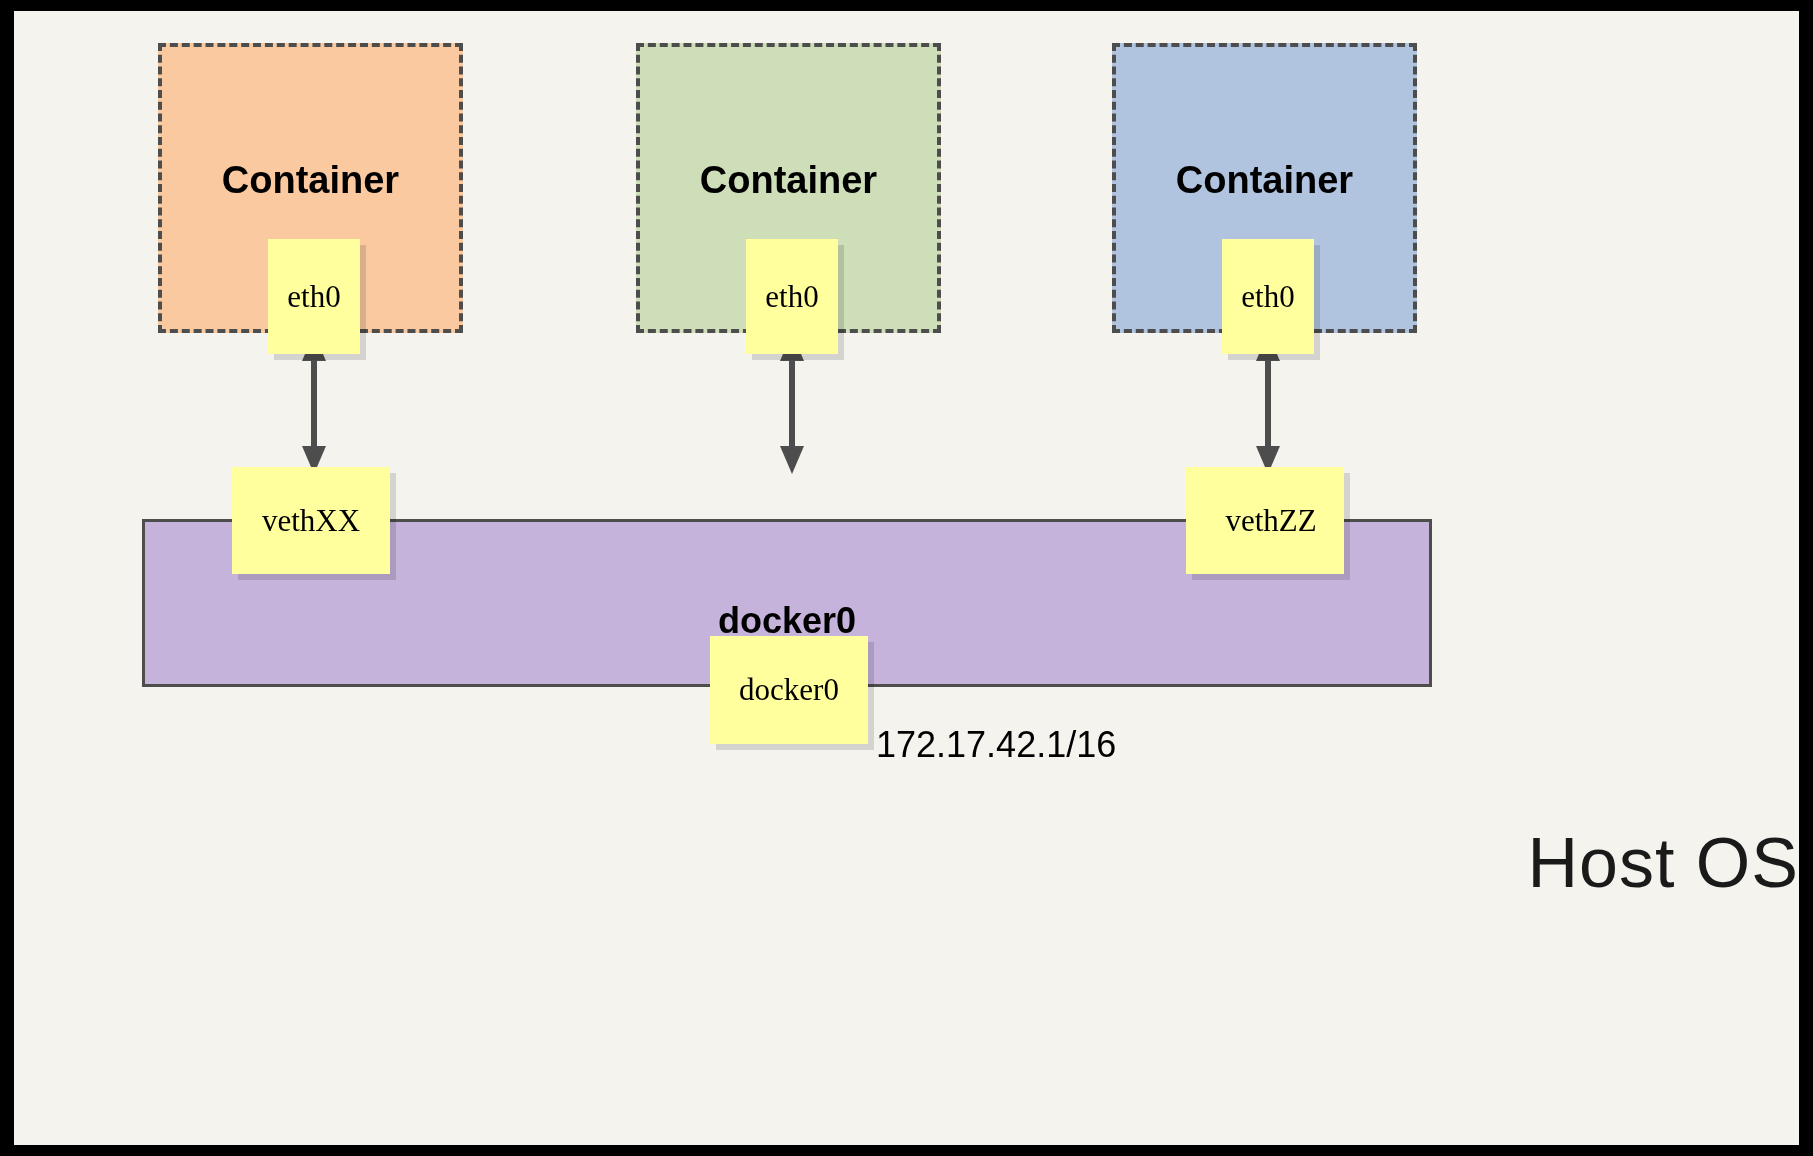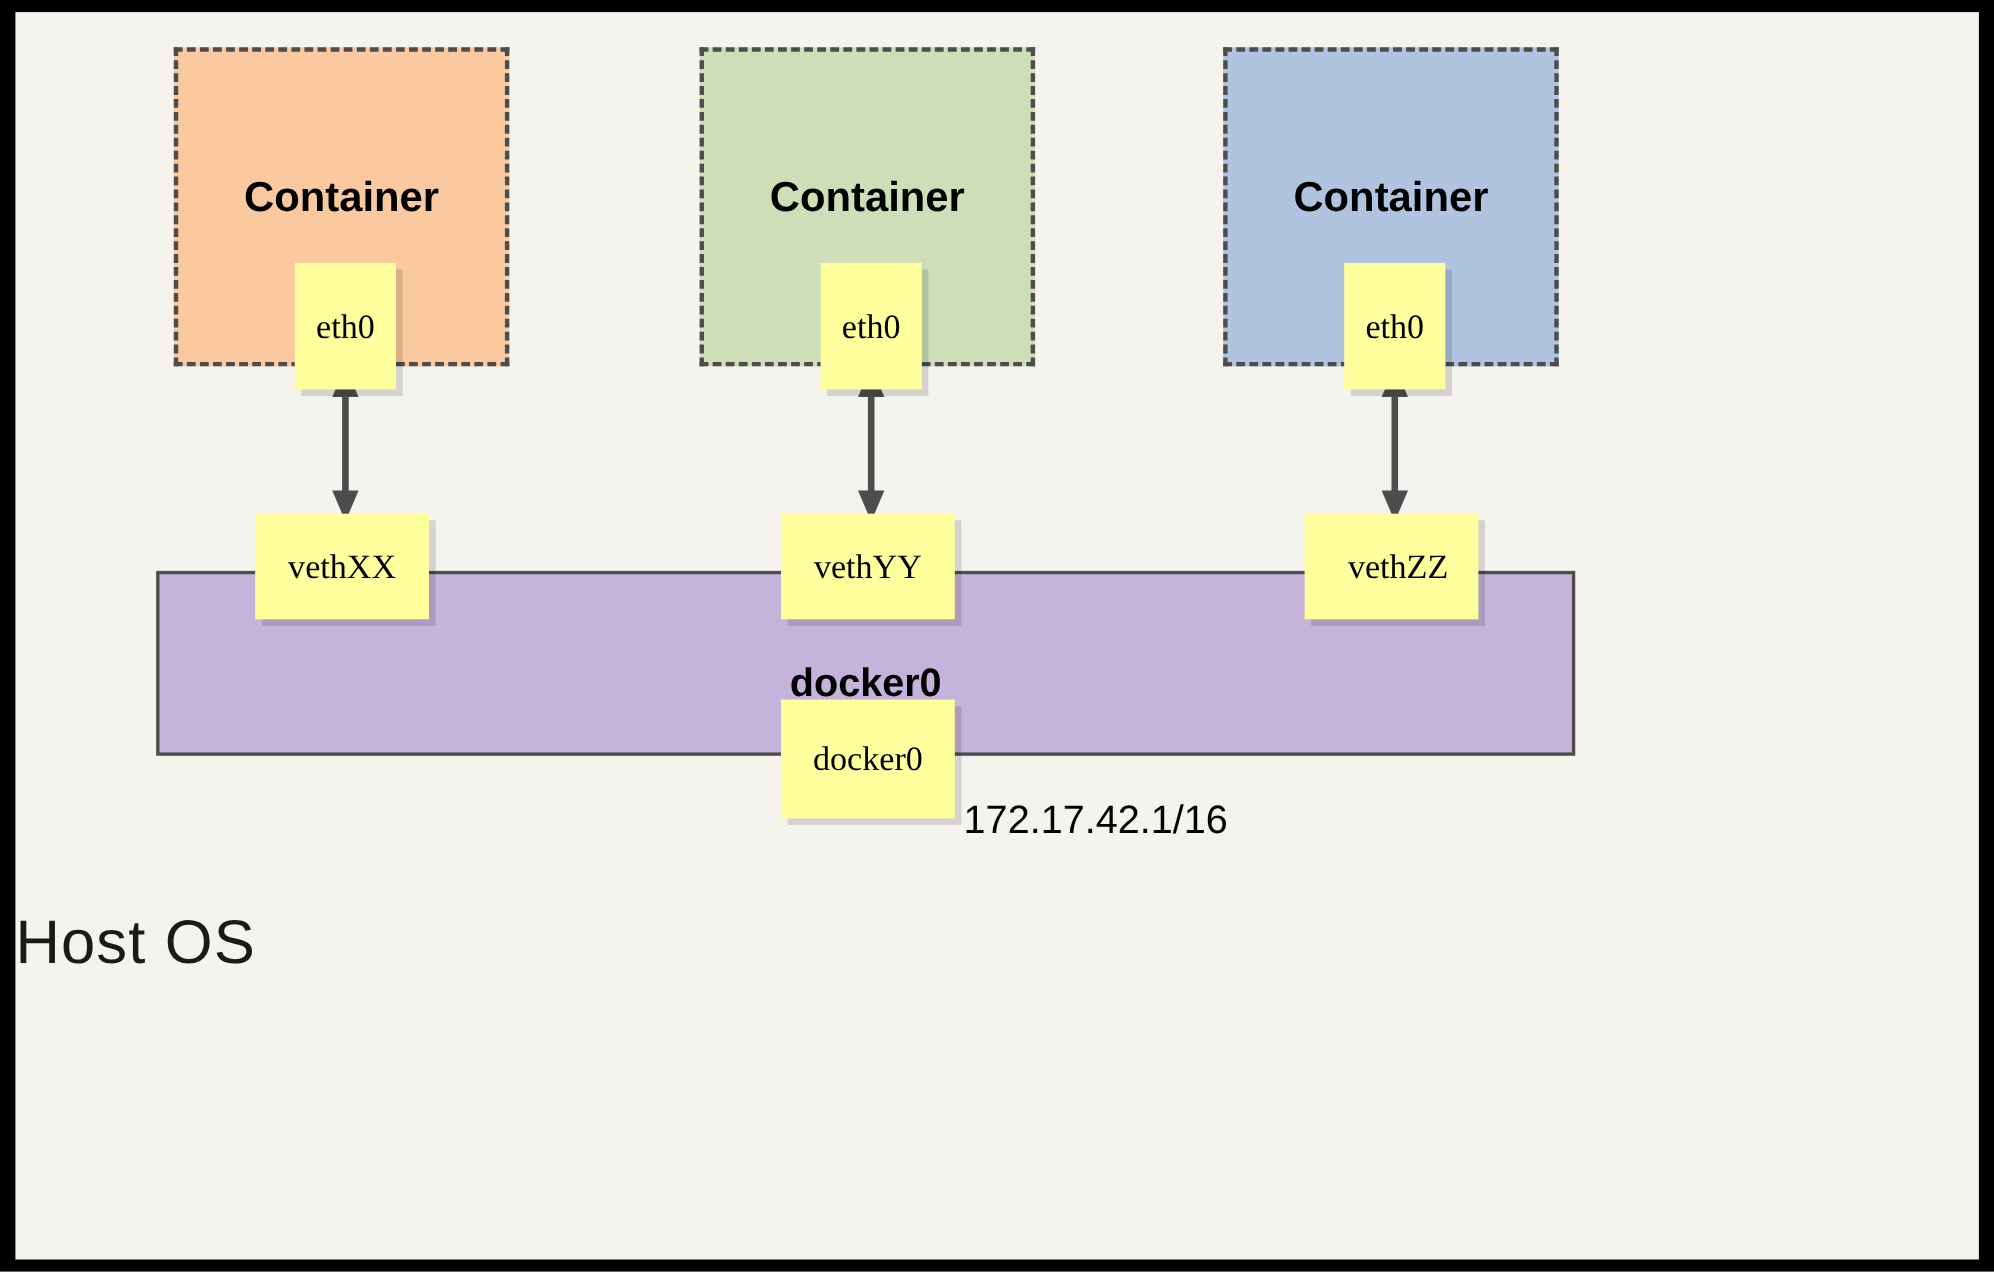--- a/index.html
+++ b/index.html
@@ -78,21 +78,21 @@
   .eth-box {
     width: 92px;
     height: 115px;
     top: 192px;
     left: 106px;
   }
 
   
   .veth-box {
     width: 158px;
-    height: 96px;
+    height: 107px;
     top: 456px;
   }
   #veth-xx { left: 218px; }
   #veth-yy { left: 696px; }
   #veth-zz { left: 1172px; padding-left: 12px; }
 
   
   #docker0-note {
     width: 158px;
     height: 108px;
@@ -131,22 +131,22 @@
     color: #000000;
     white-space: nowrap;
   }
 
   
   #host-os-label {
     position: absolute;
     left: 0;
     right: 0;
     top: 812px;
-    text-align: left;
-    font-size: 56px;
+    text-align: right;
+    font-size: 70px;
     color: #1a1a1a;
     letter-spacing: 1px;
   }
 
   
   .arrow-svg {
     position: absolute;
     top: 320px;
     width: 40px;
     height: 145px;
@@ -190,21 +190,20 @@
       <div class="container-title">Container</div>
       <div class="note-box eth-box">eth0</div>
     </div>
 
     <div class="container-box" id="container-3">
       <div class="container-title">Container</div>
       <div class="note-box eth-box">eth0</div>
     </div>
 
     <div class="note-box veth-box" id="veth-xx">vethXX</div>
-    <div class="note-box veth-box" id="veth-yy">vethYY</div>
     <div class="note-box veth-box" id="veth-zz">vethZZ</div>
 
     <div class="note-box" id="docker0-note">docker0</div>
 
     <div id="docker0-ip">172.17.42.1/16</div>
 
     <div id="host-os-label">Host OS</div>
 
   </div>
 </div>

